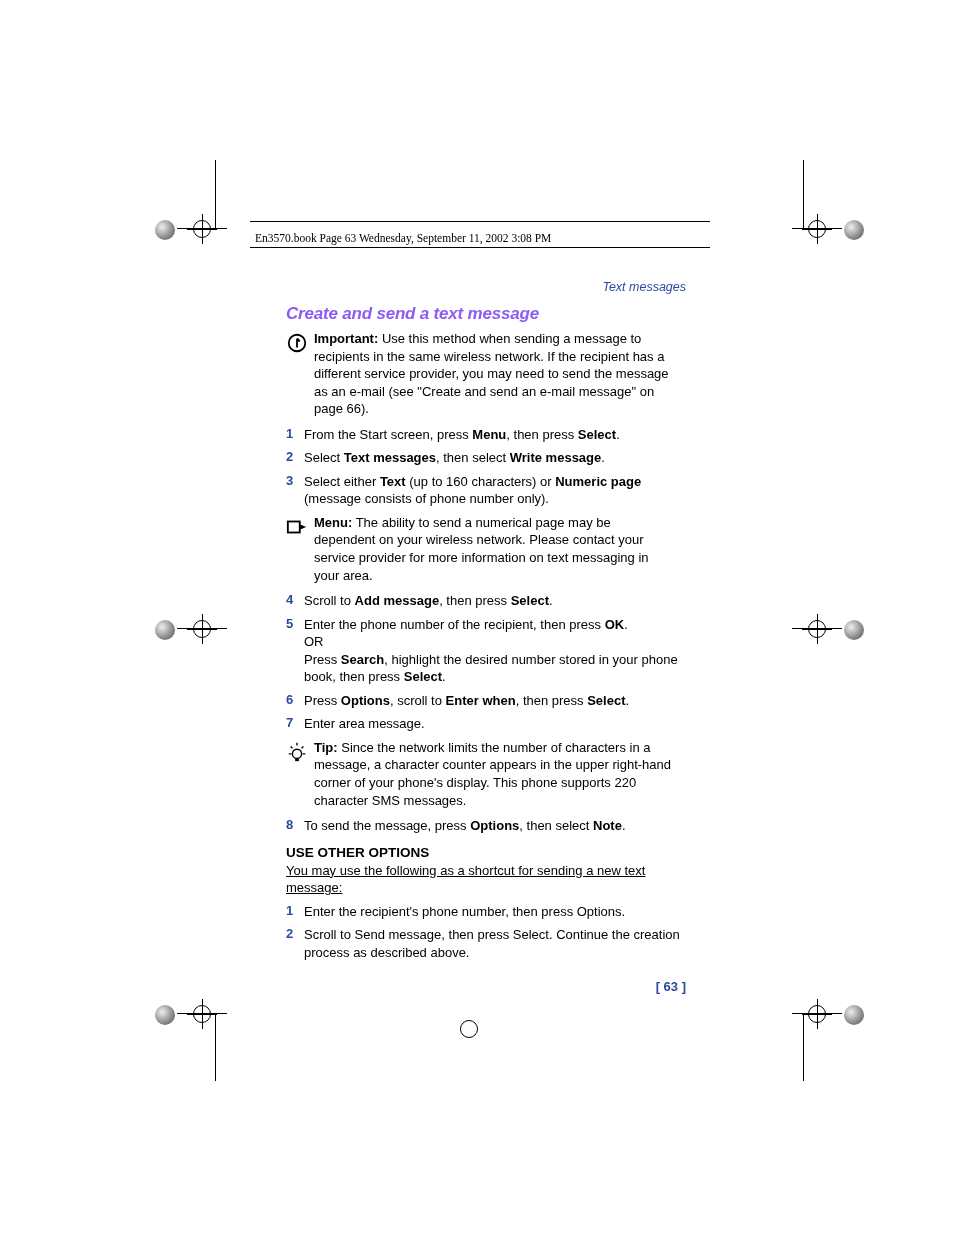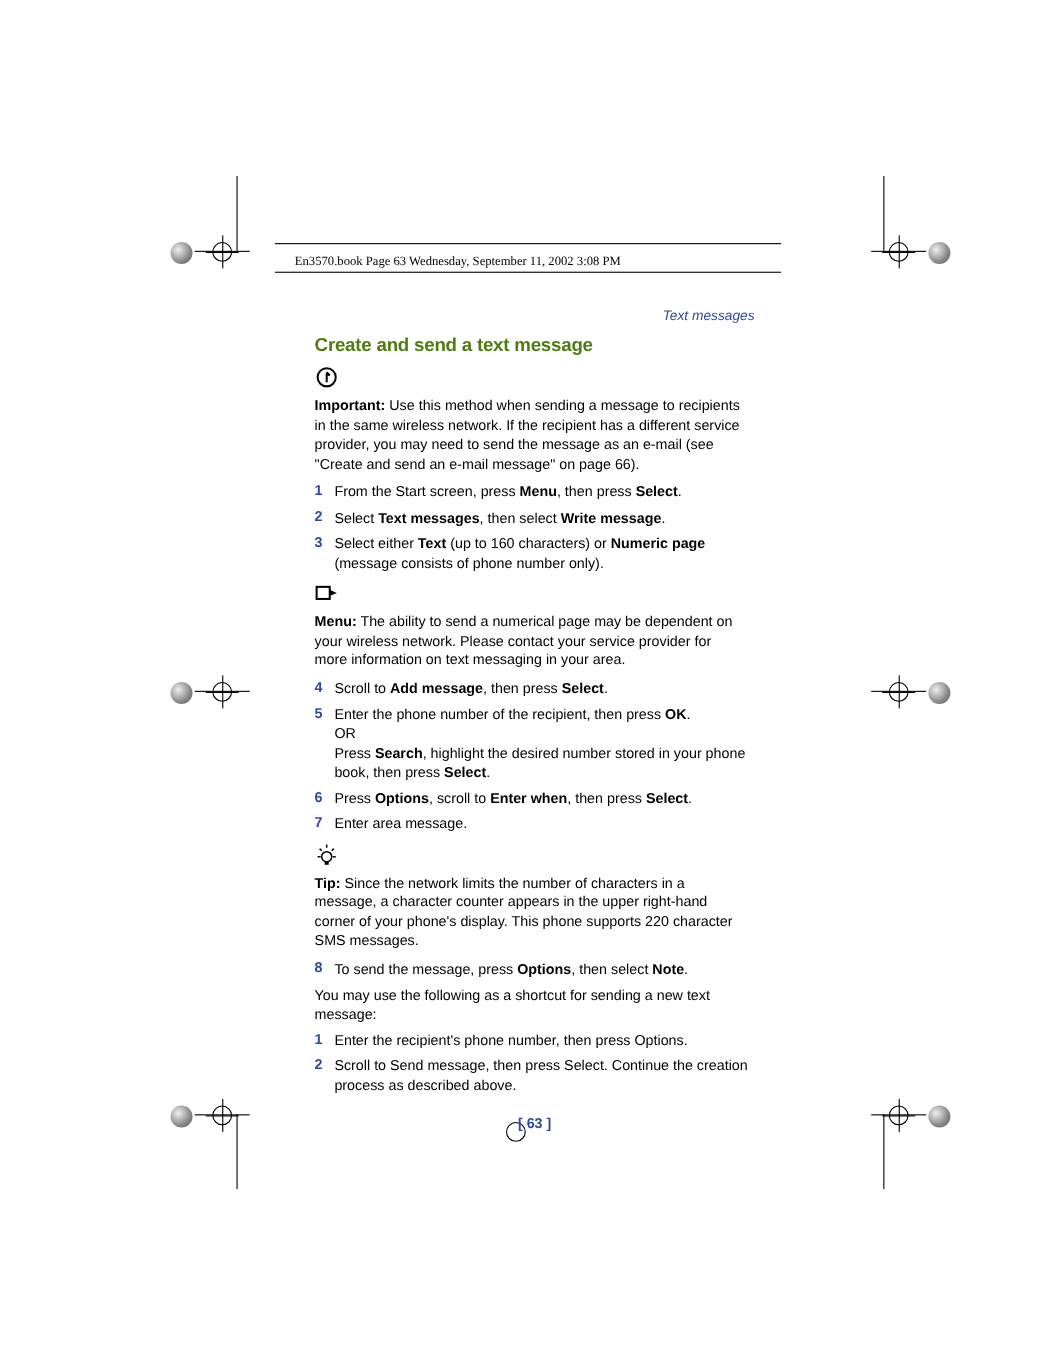--- a/index.html
+++ b/index.html
@@ -64,21 +64,21 @@
 .cm-tl { top: 160px; left: 155px; }
 .cm-tr { top: 160px; right: 90px; }
 .cm-ml { top: 590px; left: 155px; }
 .cm-mr { top: 590px; right: 90px; }
 .cm-bl { top: 1005px; left: 155px; }
 .cm-br { top: 1005px; right: 90px; }
 
 .file-header {
   position: absolute;
   top: 232px;
-  left: 268px;
+  left: 255px;
   font-family: "Times New Roman", serif;
   font-size: 11.5px;
   color: #000;
 }
 .hr-top {
   position: absolute;
   top: 221px;
   left: 250px;
   width: 460px;
   height: 1px;
@@ -100,30 +100,30 @@
   width: 400px;
 }
 .section-label {
   text-align: right;
   color: #2b4aa0;
   font-style: italic;
   font-size: 12.5px;
   margin-bottom: 10px;
 }
 h2 {
-  color: #4d7c0f;
+  color: #8b5cf6;
   font-size: 17px;
   font-weight: bold;
   margin: 0 0 6px 0;
   letter-spacing: -0.2px;
+  font-style: italic;
 }
 .note-block {
   display: flex;
   margin: 4px 12px 8px 0;
-  flex-direction: column;
 }
 .note-icon {
   flex: 0 0 28px;
   padding-top: 2px;
 }
 .note-icon svg {
   width: 22px;
   height: 22px;
 }
 .note-text {
@@ -154,23 +154,24 @@
 }
 .subhead {
   font-weight: bold;
   font-size: 13.5px;
   margin-top: 10px;
 }
 .body-text {
   font-size: 13px;
   line-height: 1.35;
   margin: 2px 0 0 0;
+  text-decoration: underline;
 }
 .page-number {
-  text-align: center;
+  text-align: right;
   color: #2b4aa0;
   font-weight: bold;
   font-size: 13px;
   margin-top: 18px;
 }
 </style>
 </head>
 <body>
 
 <div class="hr-top"></div>
@@ -291,20 +292,21 @@
     </div>
   </div>
 
   <ol class="steps" id="steps-c">
       <li>
         <span class="num">8</span>
         <span class="txt">To send the message, press <span class="bold">Options</span>, then select <span class="bold">Note</span>.</span>
       </li>
     </ol>
 
+  <div class="subhead">USE OTHER OPTIONS</div>
   <div class="body-text">You may use the following as a shortcut for sending a new text message:</div>
 
   <ol class="steps" id="steps-d">
       <li>
         <span class="num">1</span>
         <span class="txt">Enter the recipient's phone number, then press Options.</span>
       </li>
       <li>
         <span class="num">2</span>
         <span class="txt">Scroll to Send message, then press Select. Continue the creation process as described above.</span>

